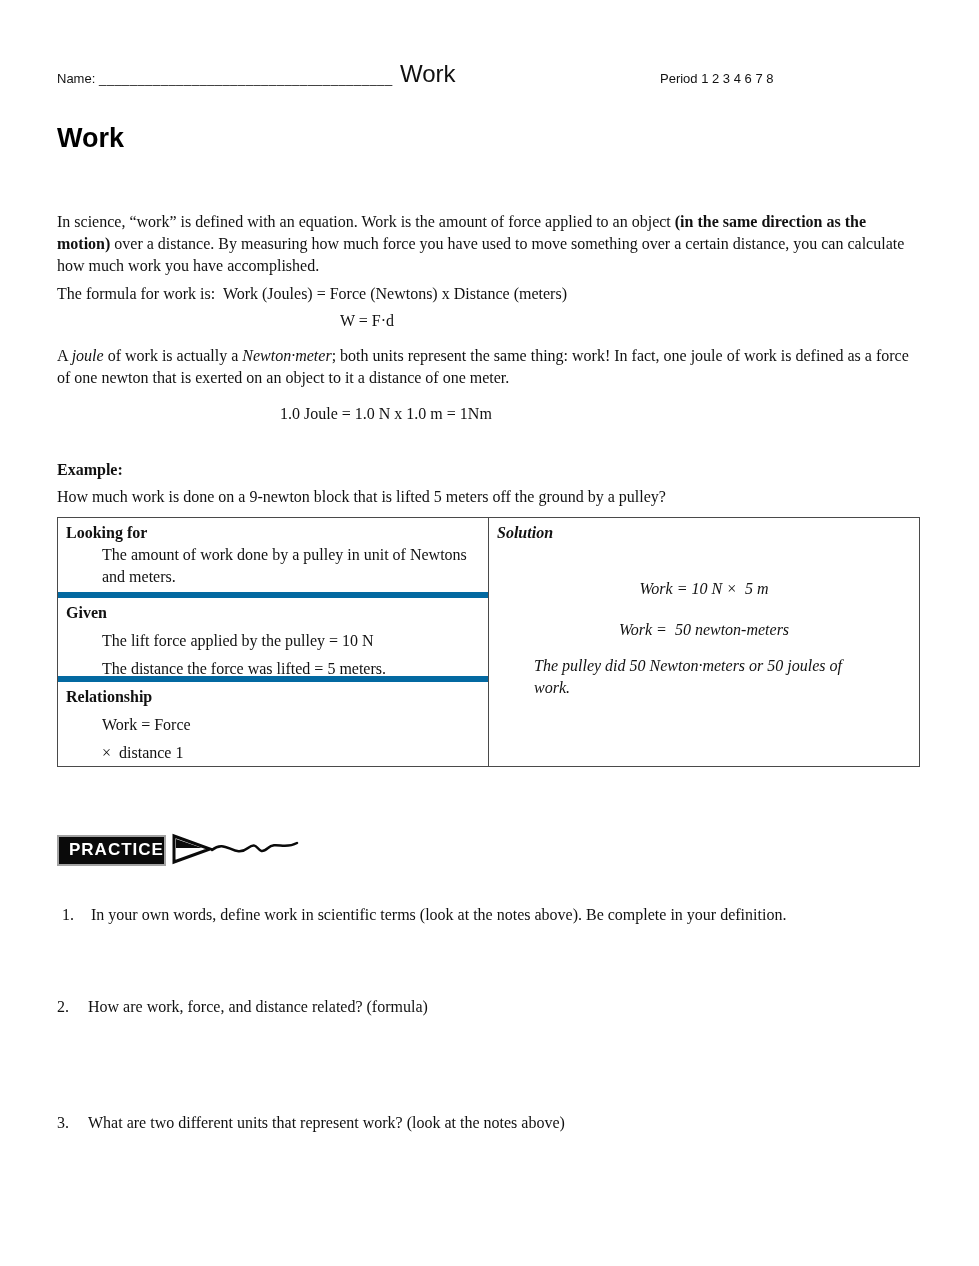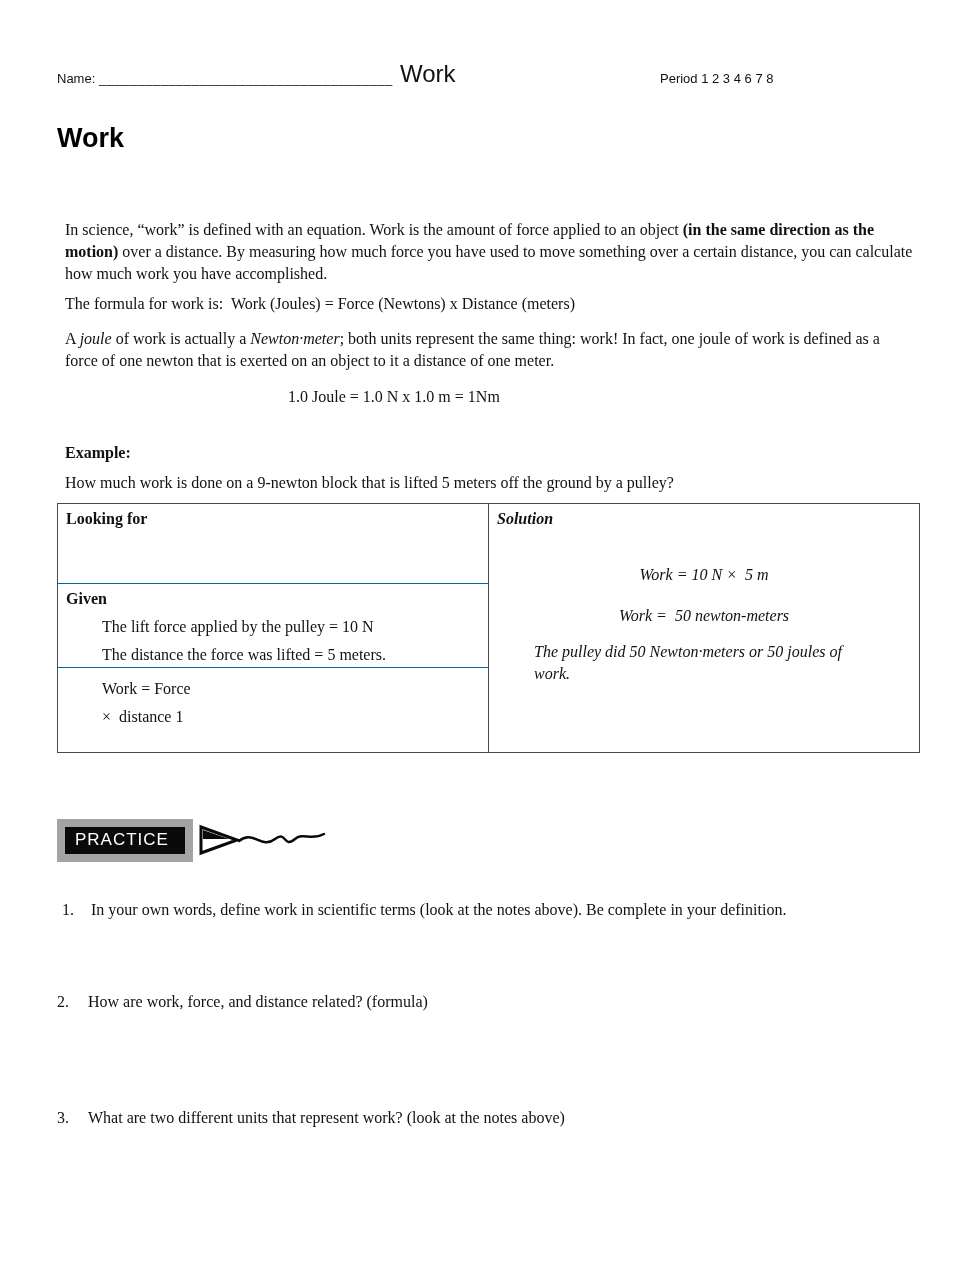--- a/index.html
+++ b/index.html
@@ -24,21 +24,21 @@
     font-family:"Liberation Sans",sans-serif;
     font-size:27px; font-weight:bold; color:#000;
   }
 
   
   .body-flow {
     position:absolute; left:57px; top:211px; width:864px;
     font-size:16px; line-height:22px;
   }
   .keep-space { white-space:pre-wrap; }
-  .para { margin:8px; }
+  .para { margin:0; }
   .formula-intro { margin-top:6px; }
   .formula-center { margin-top:5px; padding-left:283px; }
   .joule-para { margin-top:13px; }
   .joule-eq { margin-top:14px; padding-left:223px; }
   .example-label { margin-top:34px; font-weight:bold; }
   .example-question { margin-top:5px; }
   b, .b { font-weight:bold; }
   i, .i { font-style:italic; }
 
   
@@ -48,45 +48,45 @@
     width:863px;
     border:1px solid #4a4a4a;
     box-sizing:border-box;
   }
   .ex-left {
     width:431px; flex:none;
     border-right:1px solid #4a4a4a;
     display:flex; flex-direction:column;
     box-sizing:border-box;
   }
-  .ex-sec { padding:4px 8px; border-bottom:1px solid #0369a1; box-sizing:border-box; }
+  .ex-sec { padding:4px 8px; border-bottom:6px solid #0369a1; box-sizing:border-box; }
   .ex-sec:last-child { border-bottom:none; }
   .ex-sec-1 { height:80px; }
   .ex-sec-2 { height:84px; }
   .ex-sec-3 { height:84px; }
   .ex-head { font-weight:bold; }
   .ex-indent { padding-left:36px; }
   .ex-line { margin-top:6px; }
   .ex-right { flex:1; padding:4px 8px; box-sizing:border-box;font-style:italic; }
   .sol-center { text-align:center; }
   .sol-l1 { margin-top:34px; }
   .sol-l2 { margin-top:19px; }
   .sol-note { margin-top:14px; padding-left:37px; padding-right:30px; }
 
   
   .practice-row { margin-top:66px; display:flex; align-items:center; }
   .practice-box {
     background:#0a0a0a;
-    border:8px solid #a3a3a3;
+    border:2px solid #a3a3a3;
     color:#ffffff;
     font-family:"Liberation Sans",sans-serif;
-    font-weight:normal;
+    font-weight:bold;
     font-size:17px;
     letter-spacing:1px;
-    padding:2px 16px 3px 10px;
+    padding:2px 0 3px 10px;
   }
   .practice-arrow { margin-left:4px; }
 
   
   .question { display:flex; }
   .q1 { margin-top:37px; padding-left:5px; }
   .q2 { margin-top:70px; }
   .q3 { margin-top:94px; }
   .qnum { width:31px; flex:none; }
   .q1 .qnum { width:29px; }
@@ -105,39 +105,42 @@
   <div class="hdr-period">Period 1 2 3 4 6 7 8</div>
 
   <div class="doc-title">Work</div>
 
   <div class="body-flow">
 
     <p class="para intro-para"><span>In science, “work” is defined with an equation. Work is the amount of force applied to an object </span><b>(in the same direction as the motion)</b><span> over a distance. By measuring how much force you have used to move something over a certain distance, you can calculate how much work you have accomplished.</span></p>
 
     <p class="para formula-intro keep-space">The formula for work is:  Work (Joules) = Force (Newtons) x Distance (meters)</p>
 
+    <p class="para formula-center">W = F·d</p>
 
     <p class="para joule-para"><span>A </span><i>joule</i><span> of work is actually a </span><i>Newton·meter</i><span>; both units represent the same thing: work! In fact, one joule of work is defined as a force of one newton that is exerted on an object to it a distance of one meter.</span></p>
 
     <p class="para joule-eq">1.0 Joule = 1.0 N x 1.0 m = 1Nm</p>
 
     <p class="para example-label">Example:</p>
     <p class="para example-question">How much work is done on a 9-newton block that is lifted 5 meters off the ground by a pulley?</p>
 
     <div class="extable">
       <div class="ex-left">
         <div class="ex-sec ex-sec-1">
           <div class="ex-head">Looking for</div>
+          <div class="ex-indent">The amount of work done by a pulley in unit of Newtons and meters.</div>
         </div>
         <div class="ex-sec ex-sec-2">
           <div class="ex-head">Given</div>
           <div class="ex-indent ex-line">The lift force applied by the pulley = 10 N</div>
           <div class="ex-indent ex-line">The distance the force was lifted = 5 meters.</div>
         </div>
         <div class="ex-sec ex-sec-3">
+          <div class="ex-head">Relationship</div>
           <div class="ex-indent ex-line">Work = Force</div>
           <div class="ex-indent ex-line keep-space">×  distance 1</div>
         </div>
       </div>
       <div class="ex-right">
         <div class="ex-head">Solution</div>
         <div class="sol-center sol-l1 keep-space">Work = 10 N ×  5 m</div>
         <div class="sol-center sol-l2 keep-space">Work =  50 newton-meters</div>
         <div class="sol-note">The pulley did 50 Newton·meters or 50 joules of work.</div>
       </div>

